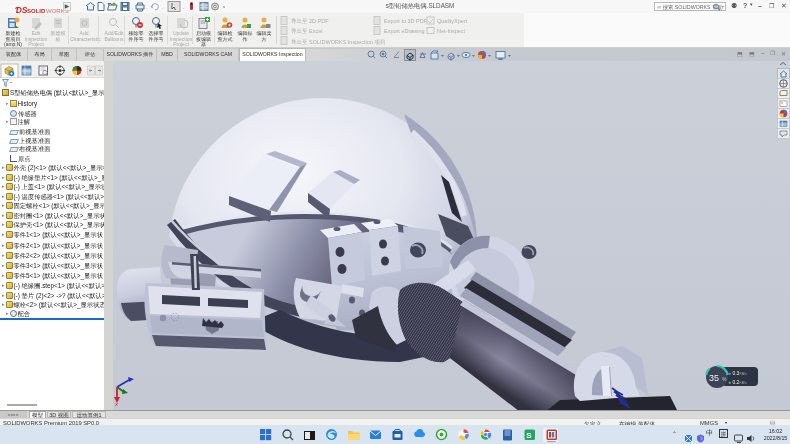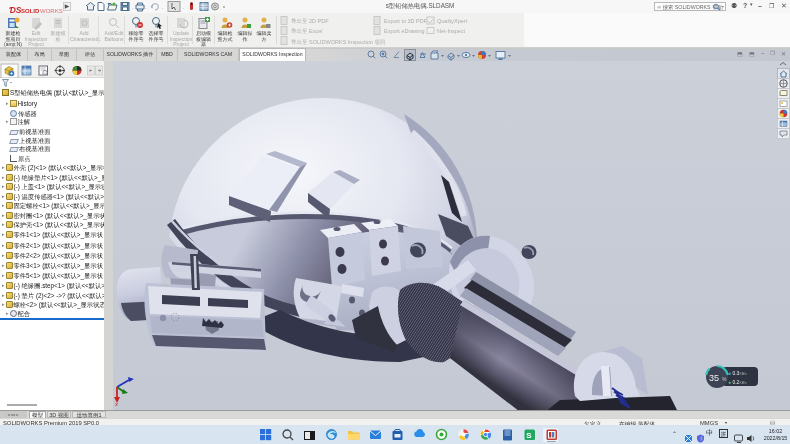--- a/index.html
+++ b/index.html
@@ -41,21 +41,21 @@
 
 #status { left:0; top:418px; width:790px; height:7px; background:#f1f1f0; border-top:1px solid #d5d5d4; font-size:5.8px; color:#333;}
 
 #taskbar { left:0; top:425px; width:790px; height:19px; background:#d8e5f1; }
 </style>
 </head>
 <body>
 <div id="app">
 
   <div class="abs" id="titlebar"></div>
-  <div class="abs" style="left:9px;top:1px;width:60px;height:10px;">
+  <div class="abs" style="left:15px;top:1px;width:60px;height:10px;">
     <svg width="60" height="10" viewBox="0 0 60 10">
       <text x="0" y="8" font-family="Liberation Sans" font-size="8.5" font-style="italic" font-weight="bold" fill="#cc2222">ƊS</text>
       <text x="12" y="7.5" font-family="Liberation Sans" font-size="6" font-weight="bold" fill="#cc2222">SOLID</text>
       <text x="31" y="7.5" font-family="Liberation Sans" font-size="6" fill="#d86a6a">WORKS</text>
     </svg>
   </div>
   <div class="abs" style="left:63px;top:2px;width:8px;height:9px;border:1px solid #ccc;background:#f2f2f2;color:#555;font-size:6px;line-height:7px;text-align:center;">▶</div>
 
   <svg class="abs" style="left:84px;top:1px;" width="145" height="11" viewBox="0 0 145 11">
     <g fill="none" stroke="#4a6d8c" stroke-width="1">

